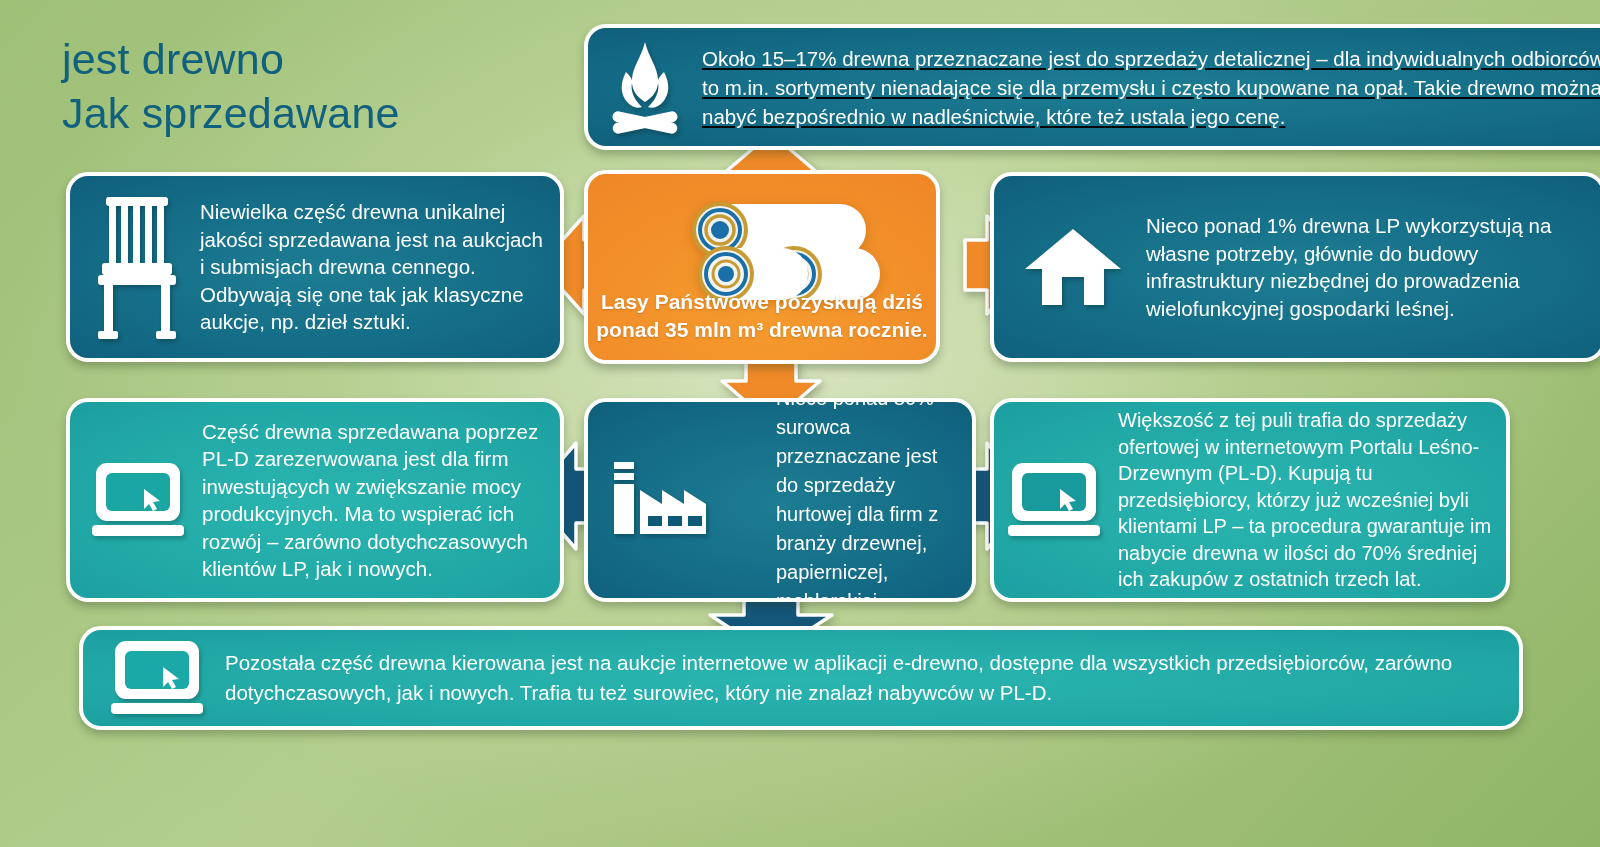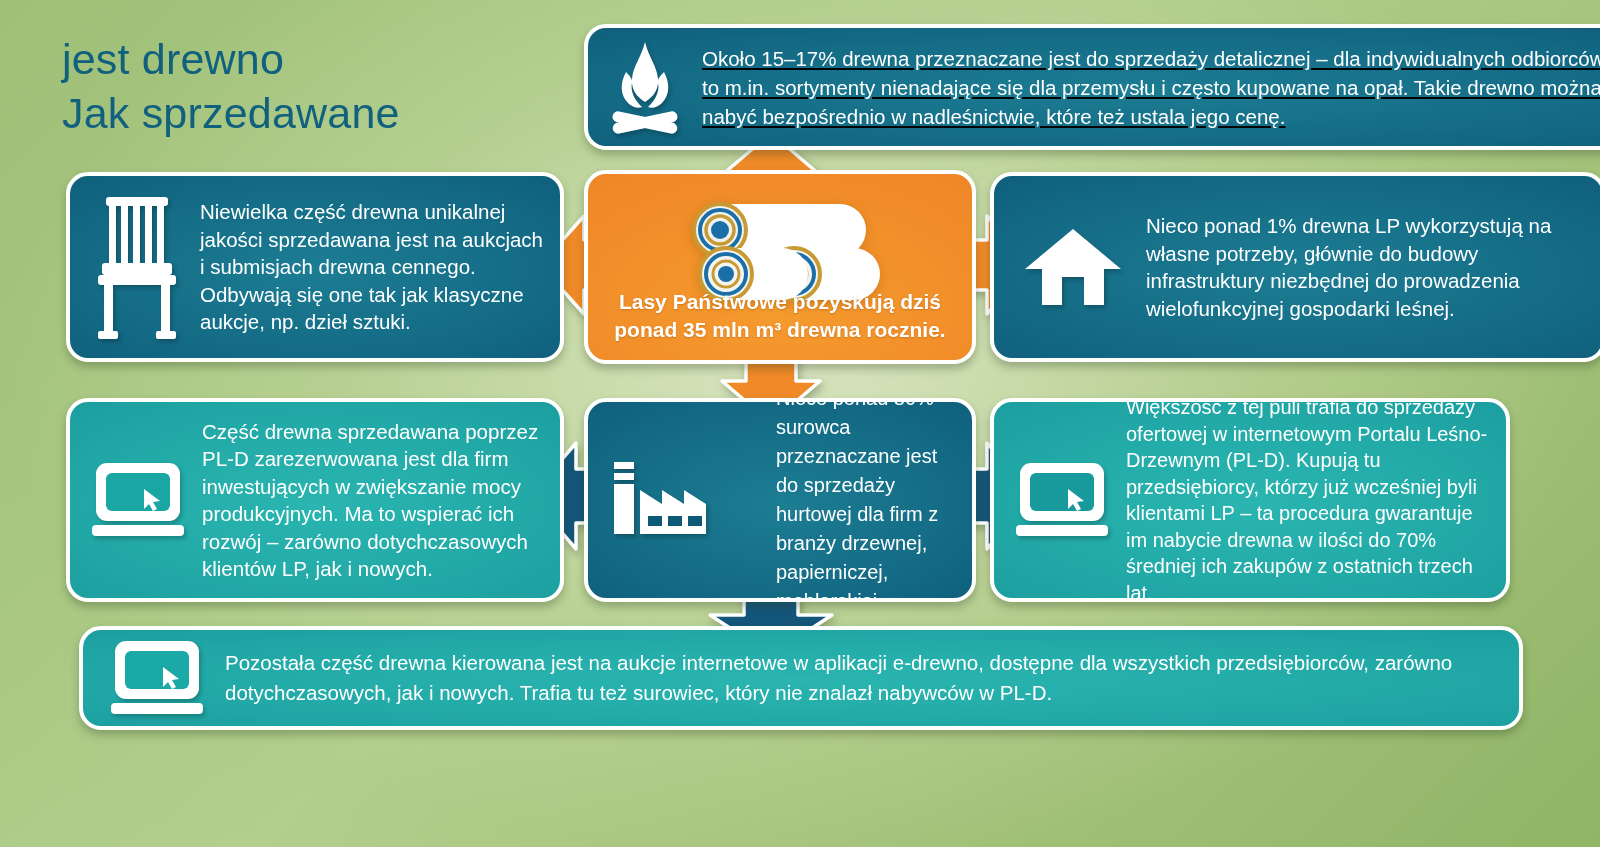--- a/index.html
+++ b/index.html
@@ -34,21 +34,21 @@
   .bg-darkblue{ background:radial-gradient(ellipse 120% 120% at 50% 52%, #1c7d93 0%, #146b85 38%, #0d5a77 70%, #0a4a66 100%); }
   .bg-teal    { background:radial-gradient(ellipse 120% 120% at 50% 52%, #2ab5b0 0%, #21a8a6 40%, #17969a 75%, #118b91 100%); }
   .bg-orange  { background:radial-gradient(ellipse 120% 140% at 50% 72%, #f59b2e 0%, #f2902a 35%, #ef8526 70%, #ec7f22 100%); }
 
   .icon{ flex:0 0 auto; display:flex; align-items:center; justify-content:center; }
   .icon svg{ display:block; filter:drop-shadow(2px 3px 2px rgba(0,0,0,0.22)); }
 
   
   #box-top     { left:584px;  top:24px;  width:1088px; height:126px;text-decoration:underline; }
   #box-left-mid{ left:66px;   top:172px; width:498px; height:190px; }
-  #box-center  { left:584px;  top:170px; width:392px; height:194px; }
+  #box-center  { left:584px;  top:170px; width:356px; height:194px; }
   #box-right-mid{left:990px;  top:172px; width:616px; height:190px; }
   #box-left-bot{ left:66px;   top:398px; width:498px; height:204px; }
   #box-center-bot{left:584px; top:398px; width:392px; height:204px; }
   #box-right-bot{left:990px;  top:398px; width:520px; height:204px; }
   #box-bottom  { left:79px;   top:626px; width:1444px; height:104px; }
 
   
   .arrow{ position:absolute; }
   .arrow svg{ display:block; filter:drop-shadow(2px 4px 4px rgba(40,60,30,0.35)); }
 
@@ -228,21 +228,21 @@
           <rect x="42" y="56" width="14" height="10" fill="#0d5a77"></rect>
           <rect x="62" y="56" width="14" height="10" fill="#0d5a77"></rect>
           <rect x="82" y="56" width="14" height="10" fill="#0d5a77"></rect>
         </svg>
       </div>
       <div class="txt" style="font-size:20px; line-height:29px;">Nieco ponad 80% surowca przeznaczane jest do sprzedaży hurtowej dla firm z branży drzewnej, papierniczej, meblarskiej.</div>
     </div>
   </div>
 
   <div class="box bg-teal" id="box-right-bot">
-    <div class="inner" style="padding-left:22px;justify-content:space-between;">
+    <div class="inner" style="padding-left:14px;justify-content:space-between;">
       <div class="icon" style="margin-right:18px;">
         <svg width="92" height="78" viewBox="0 0 92 78">
           <rect x="4" y="2" width="84" height="58" rx="11" fill="#fff"></rect>
           <rect x="14" y="12" width="64" height="38" rx="6" fill="#18999c"></rect>
           <path d="M52 28 L52 48 L57 43 L61 50 L65 48 L61 41 L68 40 Z" fill="#fff"></path>
           <rect x="0" y="64" width="92" height="11" rx="4" fill="#fff"></rect>
         </svg>
       </div>
       <div class="txt" style="font-size:20px; line-height:26.5px;">Większość z tej puli trafia do sprzedaży ofertowej w internetowym Portalu Leśno-Drzewnym (PL-D). Kupują tu przedsiębiorcy, którzy już wcześniej byli klientami LP – ta procedura gwarantuje im nabycie drewna w ilości do 70% średniej ich zakupów z ostatnich trzech lat.</div>
     </div>

